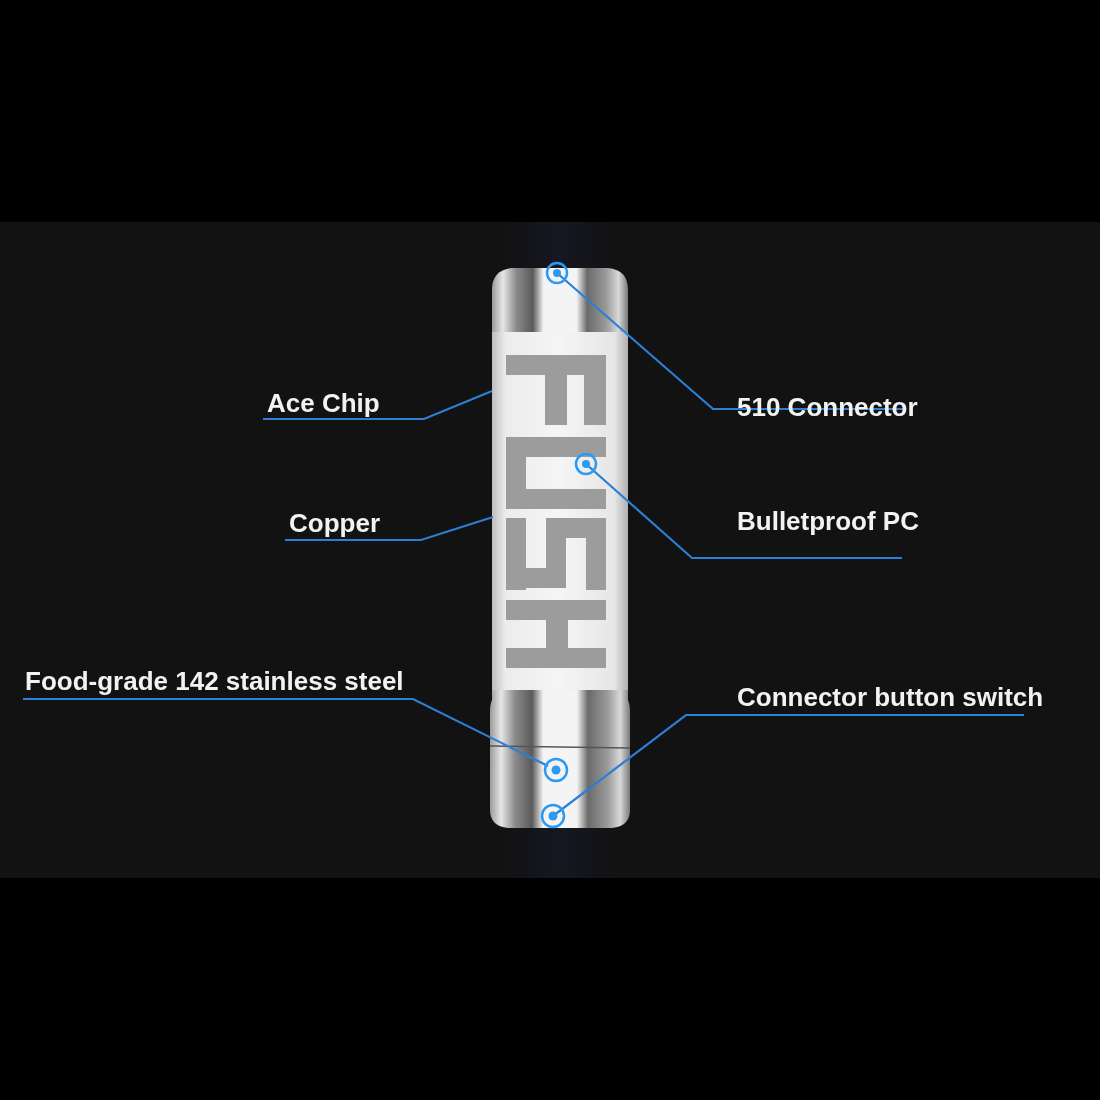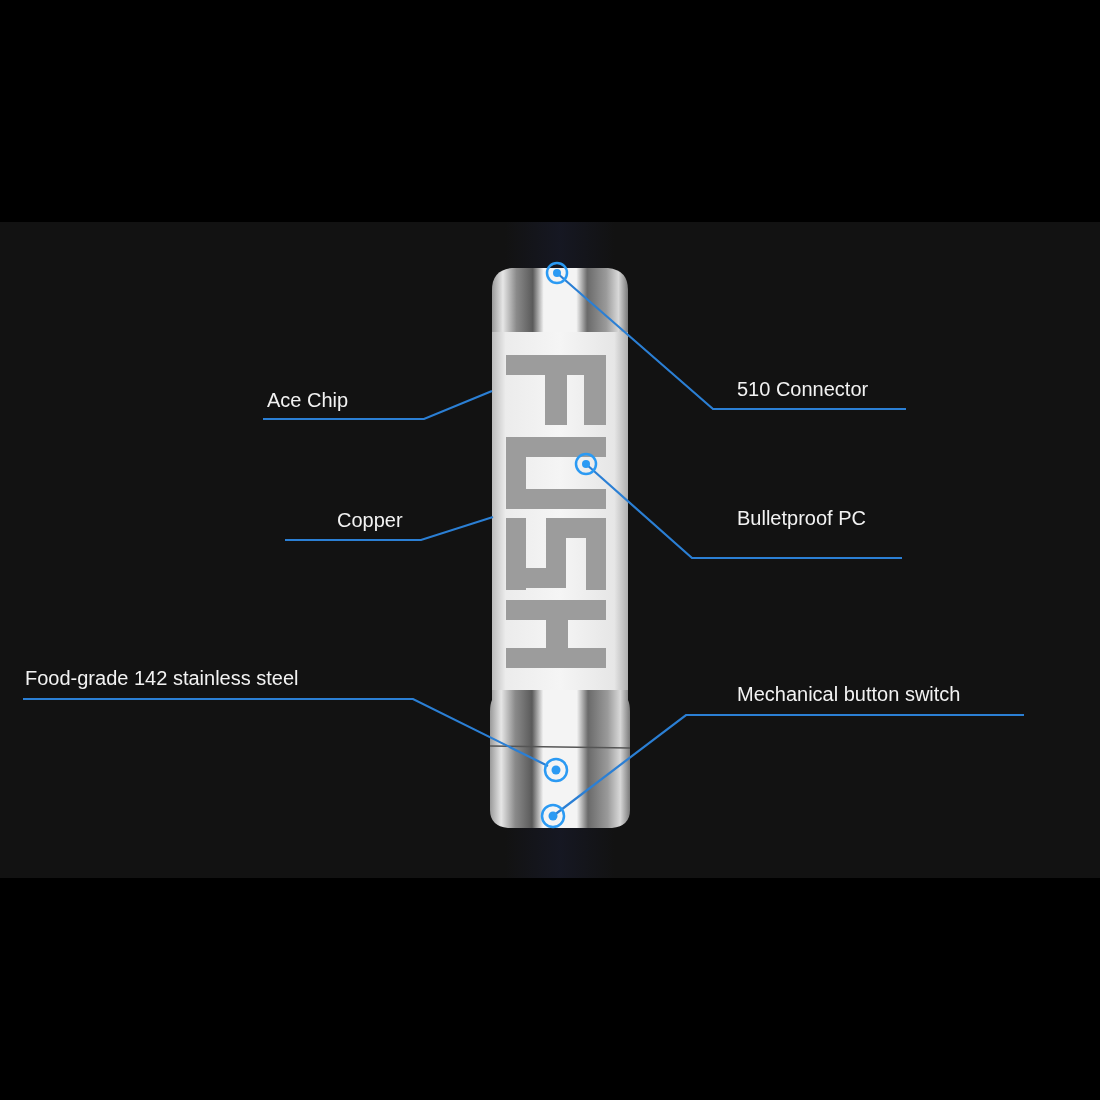--- a/index.html
+++ b/index.html
@@ -1,21 +1,21 @@
 <!DOCTYPE html>
 <html><head>
 <meta charset="utf-8">
 <style>
   html, body { margin:0; padding:0; background:#000; }
   body { width:1100px; height:1100px; position:relative; overflow:hidden; font-family:"Liberation Sans", sans-serif; }
   #panel { position:absolute; left:0; top:222px; width:1100px; height:656px; background:#121212; }
   #panel .glow { position:absolute; left:505px; top:0; width:110px; height:656px;
     background:linear-gradient(90deg, rgba(20,22,32,0) 0%, rgba(22,24,36,0.9) 50%, rgba(20,22,32,0) 100%); }
   svg#art { position:absolute; left:0; top:0; width:1100px; height:1100px; }
-  .label { position:absolute; color:#f2f2f2; font-size:20px; white-space:nowrap; line-height:1; }
+  .label { position:absolute; color:#f2f2f2; font-size:26px; white-space:nowrap; line-height:1;font-weight:bold; }
 </style>
 </head>
 <body>
 
 <div id="panel">
   <div class="glow"></div>
 </div>
 
 <svg id="art" viewBox="0 0 1100 1100">
   <defs>
@@ -95,17 +95,17 @@
     <circle cx="556" cy="770" r="11" fill="none" stroke="#2b9af3" stroke-width="2.5"></circle>
     <circle cx="556" cy="770" r="4.5" fill="#2b9af3"></circle>
   </g>
   <g>
     <circle cx="553" cy="816" r="11" fill="none" stroke="#2b9af3" stroke-width="2.5"></circle>
     <circle cx="553" cy="816" r="4.5" fill="#2b9af3"></circle>
   </g>
 </svg>
 
 <div class="label" style="left:267px; top:390px;">Ace Chip</div>
-<div class="label" style="left:289px; top:510px;margin-left:48px;">Copper</div>
+<div class="label" style="left:289px; top:510px;">Copper</div>
 <div class="label" style="left:25px; top:668px;">Food-grade 142 stainless steel</div>
-<div class="label" style="left:737px; top:379px;text-align:right;">510 Connector</div>
+<div class="label" style="left:737px; top:394px;text-align:right;">510 Connector</div>
 <div class="label" style="left:737px; top:508px;">Bulletproof PC</div>
-<div class="label" style="left:737px; top:684px;">Mechanical button switch</div>
+<div class="label" style="left:737px; top:684px;">Connector button switch</div>
 
 </body></html>

